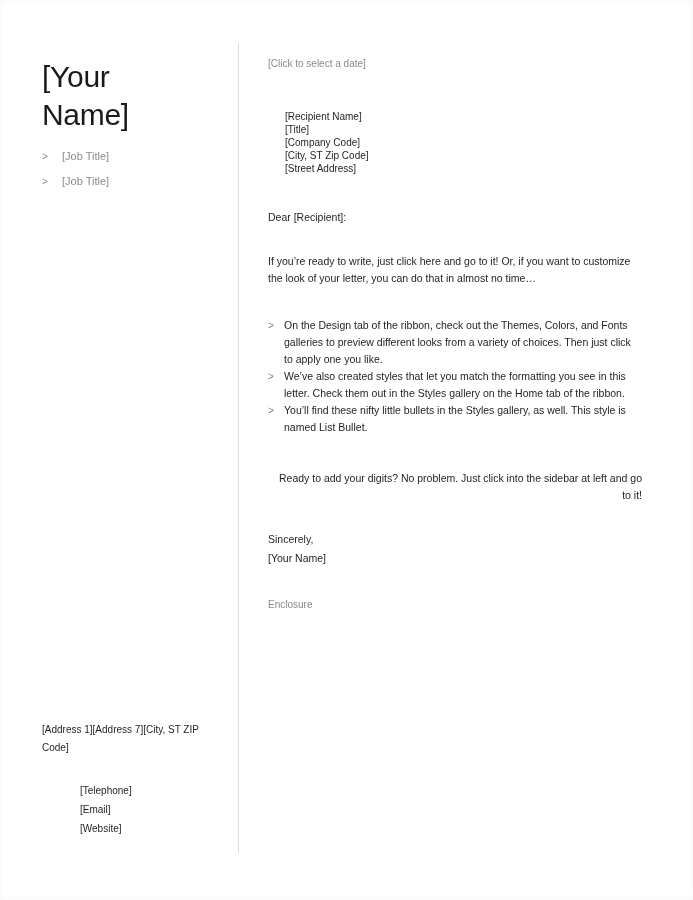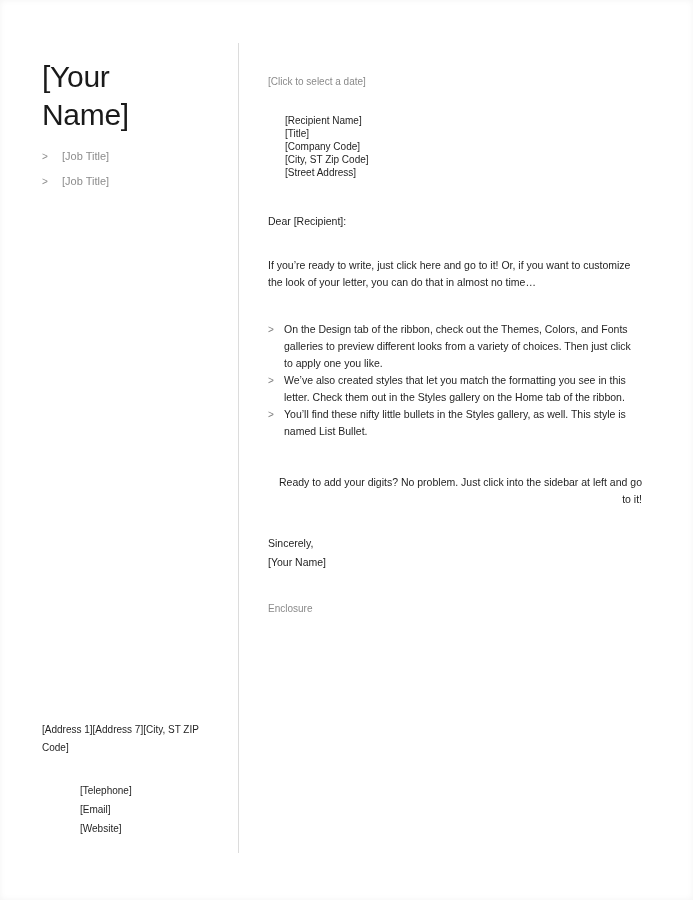--- a/index.html
+++ b/index.html
@@ -72,31 +72,31 @@
   }
   .contact-line {
     font-size: 10px;
     line-height: 19px;
     color: #1f1f1f;
   }
   
   .letter {
     position: absolute;
     left: 268px;
-    top: 73px;
+    top: 55px;
     width: 374px;
     font-size: 10.5px;
     line-height: 17px;
   }
   .date-placeholder {
     font-size: 10px;
     color: #8a8a8a;
   }
   .recipient-block {
-    margin-top: 24px;
+    margin-top: 38px;
     padding-left: 17px;
   }
   .recipient-line {
     font-size: 10px;
     line-height: 13px;
     color: #1f1f1f;
   }
   .greeting {
     margin-top: 34px;
     color: #1f1f1f;

